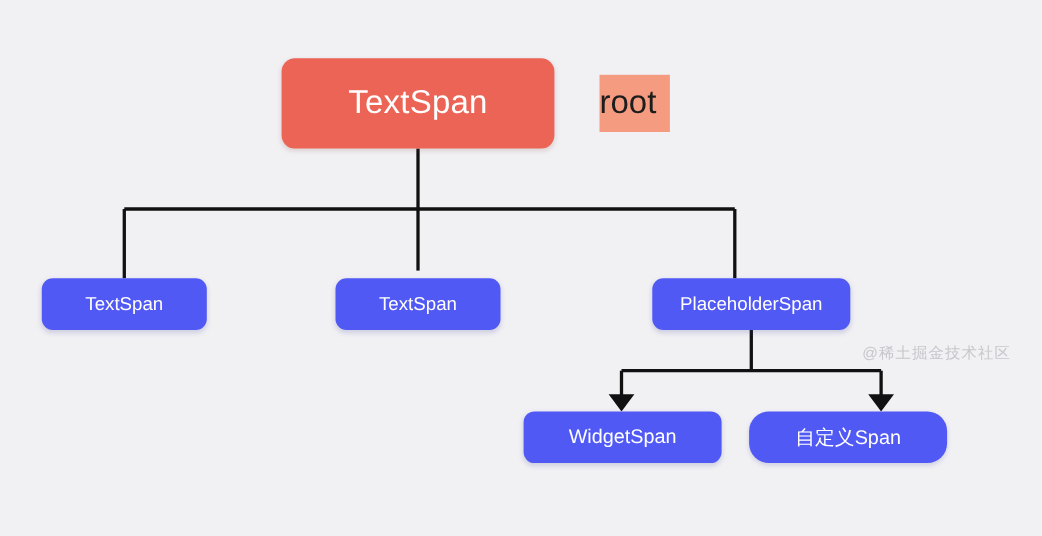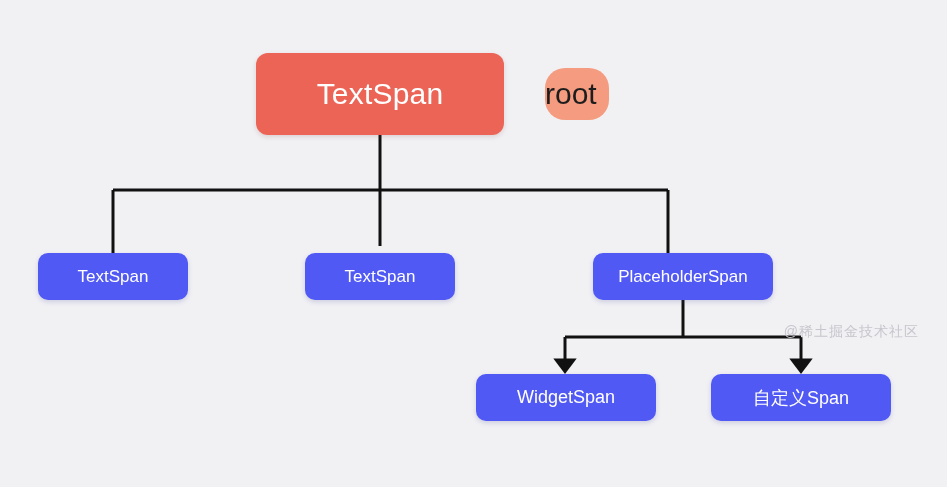--- a/index.html
+++ b/index.html
@@ -64,21 +64,21 @@
     padding: 0;
     display: flex;
     align-items: center;
     justify-content: flex-start;
     white-space: nowrap;
     overflow: hidden;
   }
   #watermark {
     position: absolute;
     right: 28px;
-    bottom: 28px;
+    bottom: 39px;
     color: #c6c6cc;
     font-size: 14px;
     letter-spacing: 1px;
     white-space: nowrap;
     user-select: none;
   }
 </style>
 </head>
 <body>
 
@@ -110,39 +110,39 @@
 
       <path d="M565,337 L565,368" marker-end="url(#arrowhead)"></path>
       <path d="M801,337 L801,368" marker-end="url(#arrowhead)"></path>
     </g>
   </svg>
 
   <div class="node root-node" style="left:256px; top:53px; width:248px; height:82px;">
     <span>TextSpan</span>
   </div>
 
-  <div id="root-tag" style="left:545px; top:68px; width:64px; height:52px;border-radius:20px;">
+  <div id="root-tag" style="left:545px; top:68px; width:64px; height:52px;">
     <span>root</span>
   </div>
 
   <div class="node child-node" style="left:38px; top:253px; width:150px; height:47px;">
     <span>TextSpan</span>
   </div>
 
   <div class="node child-node" style="left:305px; top:253px; width:150px; height:47px;">
     <span>TextSpan</span>
   </div>
 
   <div class="node leaf-node" style="left:476px; top:374px; width:180px; height:47px;">
     <span>WidgetSpan</span>
   </div>
 
   <div class="node child-node" style="left:593px; top:253px; width:180px; height:47px;">
     <span>PlaceholderSpan</span>
   </div>
 
-  <div class="node leaf-node" style="left:711px; top:374px; width:180px; height:47px;">
+  <div class="node leaf-node" style="left:681px; top:374px; width:180px; height:47px;border-radius:18px;">
     <span>自定义Span</span>
   </div>
 
   <div id="watermark">@稀土掘金技术社区</div>
 
 </div>
 
 </body></html>

